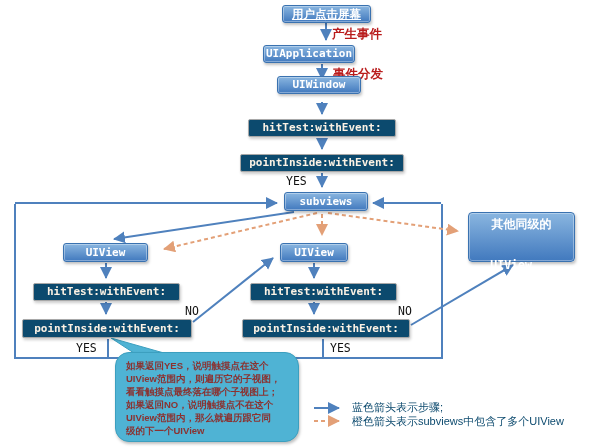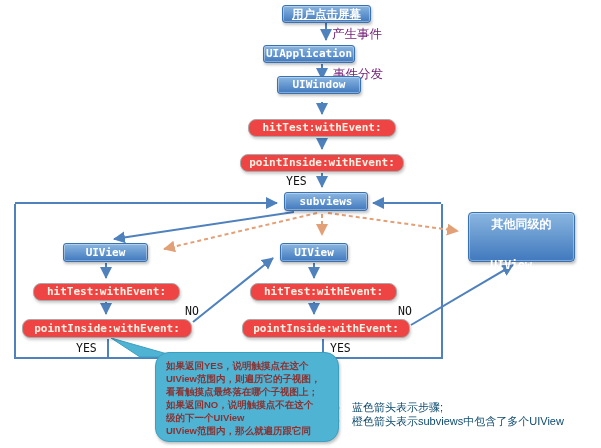--- a/index.html
+++ b/index.html
@@ -15,37 +15,37 @@
     font-weight:bold;overflow:hidden;white-space:nowrap;
   }
   .blue-box{
     background:linear-gradient(#8AB6E0,#4179BE);
     border:1px solid #3A72B0;border-radius:3px;
     box-shadow:1px 2px 3px rgba(0,0,0,.25), inset 0 0 0 1px rgba(255,255,255,.35);
     font-family:"DejaVu Sans Mono","Liberation Mono",monospace;font-size:11px;
   }
   .cn{font-family:"Liberation Sans",sans-serif;font-size:11.5px;text-decoration:underline;}
   .orange-box{
-    background:#ef4444;border:1px solid #A8A8A8;border-radius:8px;
+    background:#0c4a6e;border:1px solid #A8A8A8;border-radius:2px;
     box-shadow:1px 2px 3px rgba(0,0,0,.2);
     color:#FCF2E4;font-family:"DejaVu Sans Mono","Liberation Mono",monospace;font-size:11px;
   }
   .lbl{
-    position:absolute;color:#701a75;font-size:12.5px;white-space:nowrap;
+    position:absolute;color:#b91c1c;font-size:12.5px;white-space:nowrap;font-weight:bold;
   }
   .yn{
     position:absolute;color:#111;white-space:nowrap;
     font-family:"DejaVu Sans Mono","Liberation Mono",monospace;font-size:11.5px;
   }
   .bubble{
     position:absolute;left:115px;top:352px;width:184px;height:90px;box-sizing:border-box;
     background:#4FB3D4;border:1px solid #3C9FBF;border-radius:14px;
     box-shadow:1px 2px 3px rgba(0,0,0,.25);
     padding:6px 8px 4px 10px;color:#8B3230;font-weight:bold;
-    font-size:9.5px;line-height:13px;white-space:nowrap;margin-left:40px;
+    font-size:9.5px;line-height:13px;white-space:nowrap;
   }
   .legend-text{position:absolute;color:#0c4a6e;font-size:11px;white-space:nowrap;}
   .other-box{
     position:absolute;left:468px;top:212px;width:107px;height:50px;box-sizing:border-box;
     background:linear-gradient(#8AB6E0,#4179BE);
     border:1px solid #3A72B0;border-radius:4px;
     box-shadow:1px 2px 3px rgba(0,0,0,.25), inset 0 0 0 1px rgba(255,255,255,.35);
     color:#fff;font-weight:bold;text-align:center;padding-top:3px;
   }
   .other-box .l1{font-family:"Liberation Sans",sans-serif;font-size:12px;}
@@ -139,20 +139,20 @@
   <div class="other-box">
     <div class="l1">其他同级的</div>
     <div class="l2">UIView...</div>
   </div>
 
   <div class="bubble">
     <div>如果返回YES，说明触摸点在这个</div>
     <div>UIView范围内，则遍历它的子视图，</div>
     <div>看看触摸点最终落在哪个子视图上；</div>
     <div>如果返回NO，说明触摸点不在这个</div>
+    <div>UIView范围内，那么就遍历跟它同</div>
     <div>级的下一个UIView</div>
-    <div>UIView范围内，那么就遍历跟它同</div>
   </div>
 
   <div class="legend-text" style="left:352px;top:400px;">蓝色箭头表示步骤;</div>
   <div class="legend-text" style="left:352px;top:414px;">橙色箭头表示subviews中包含了多个UIView</div>
 
 </div>
 
 </body></html>

